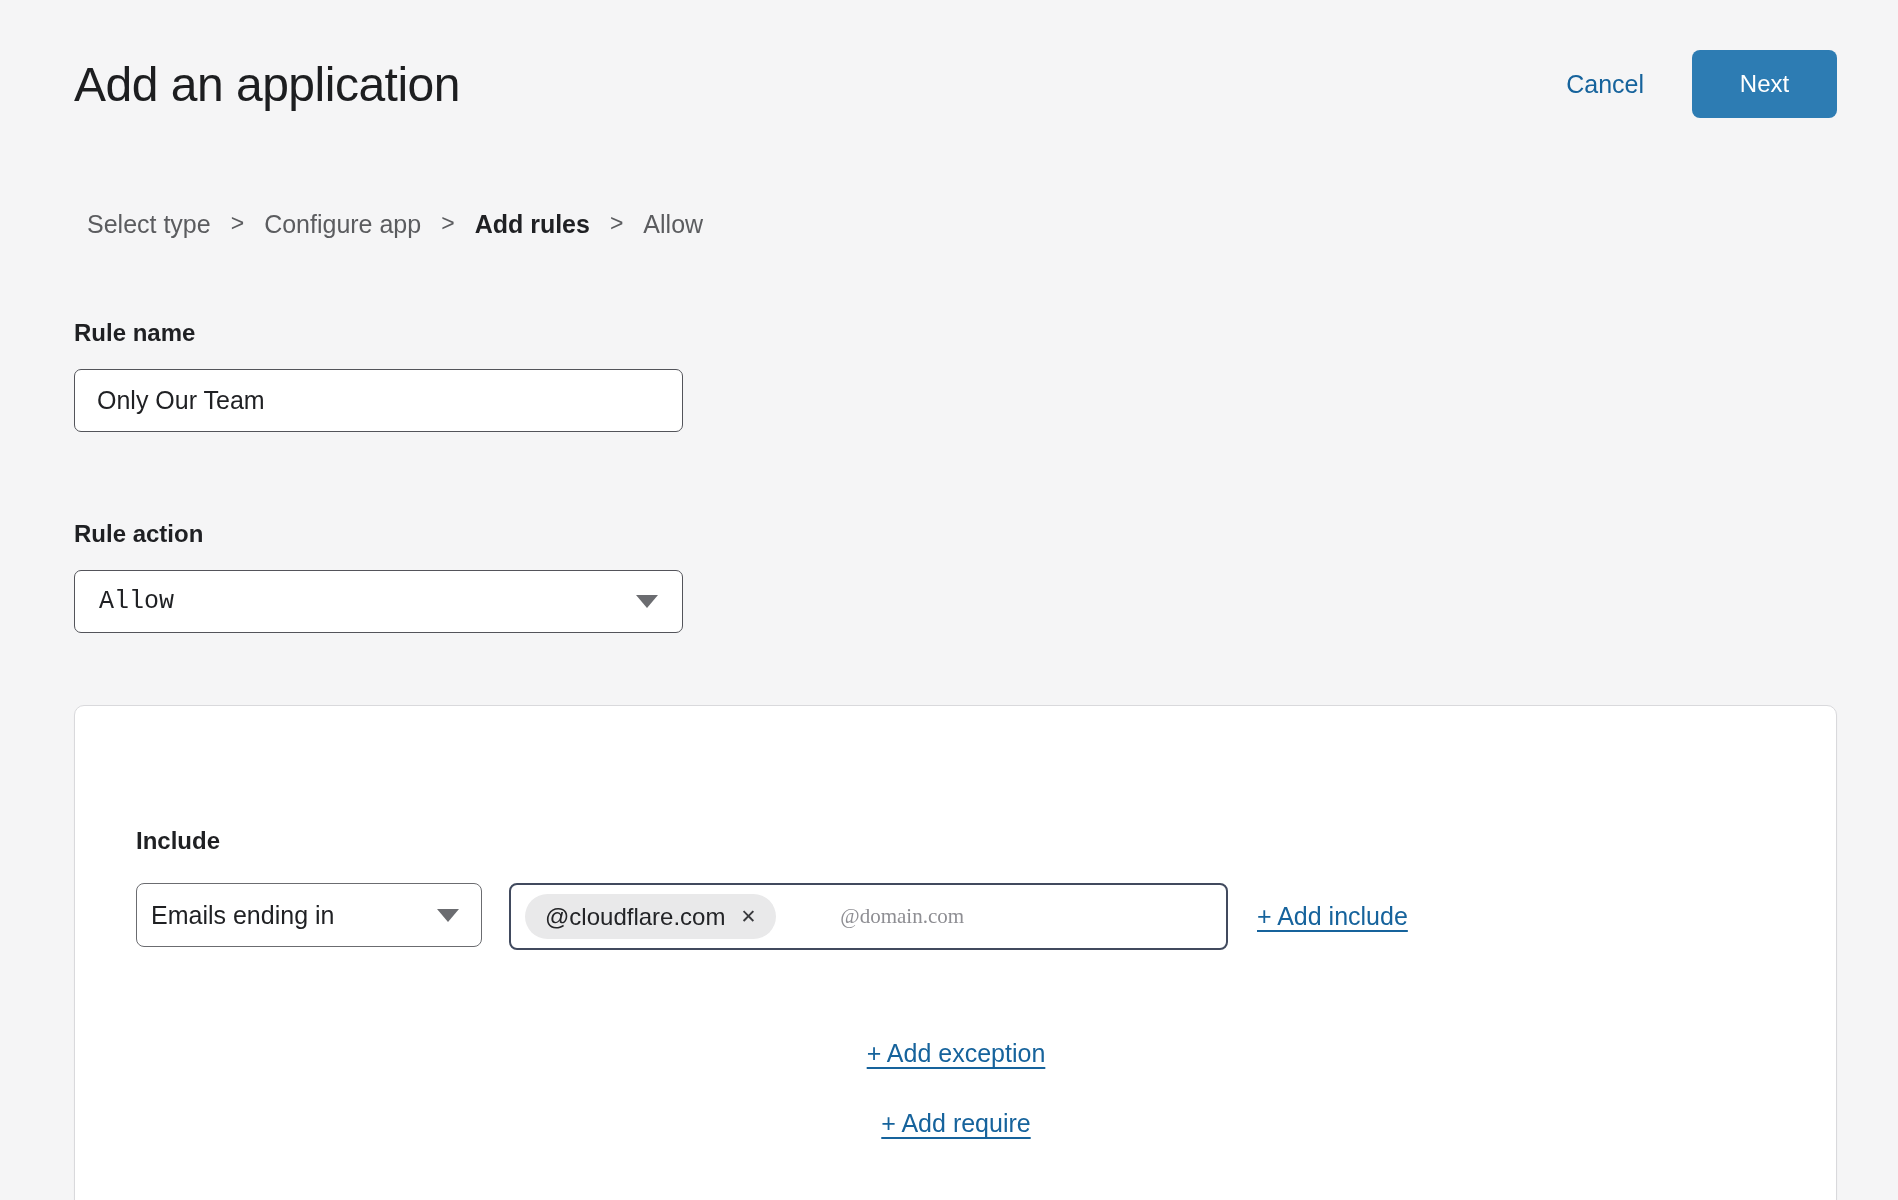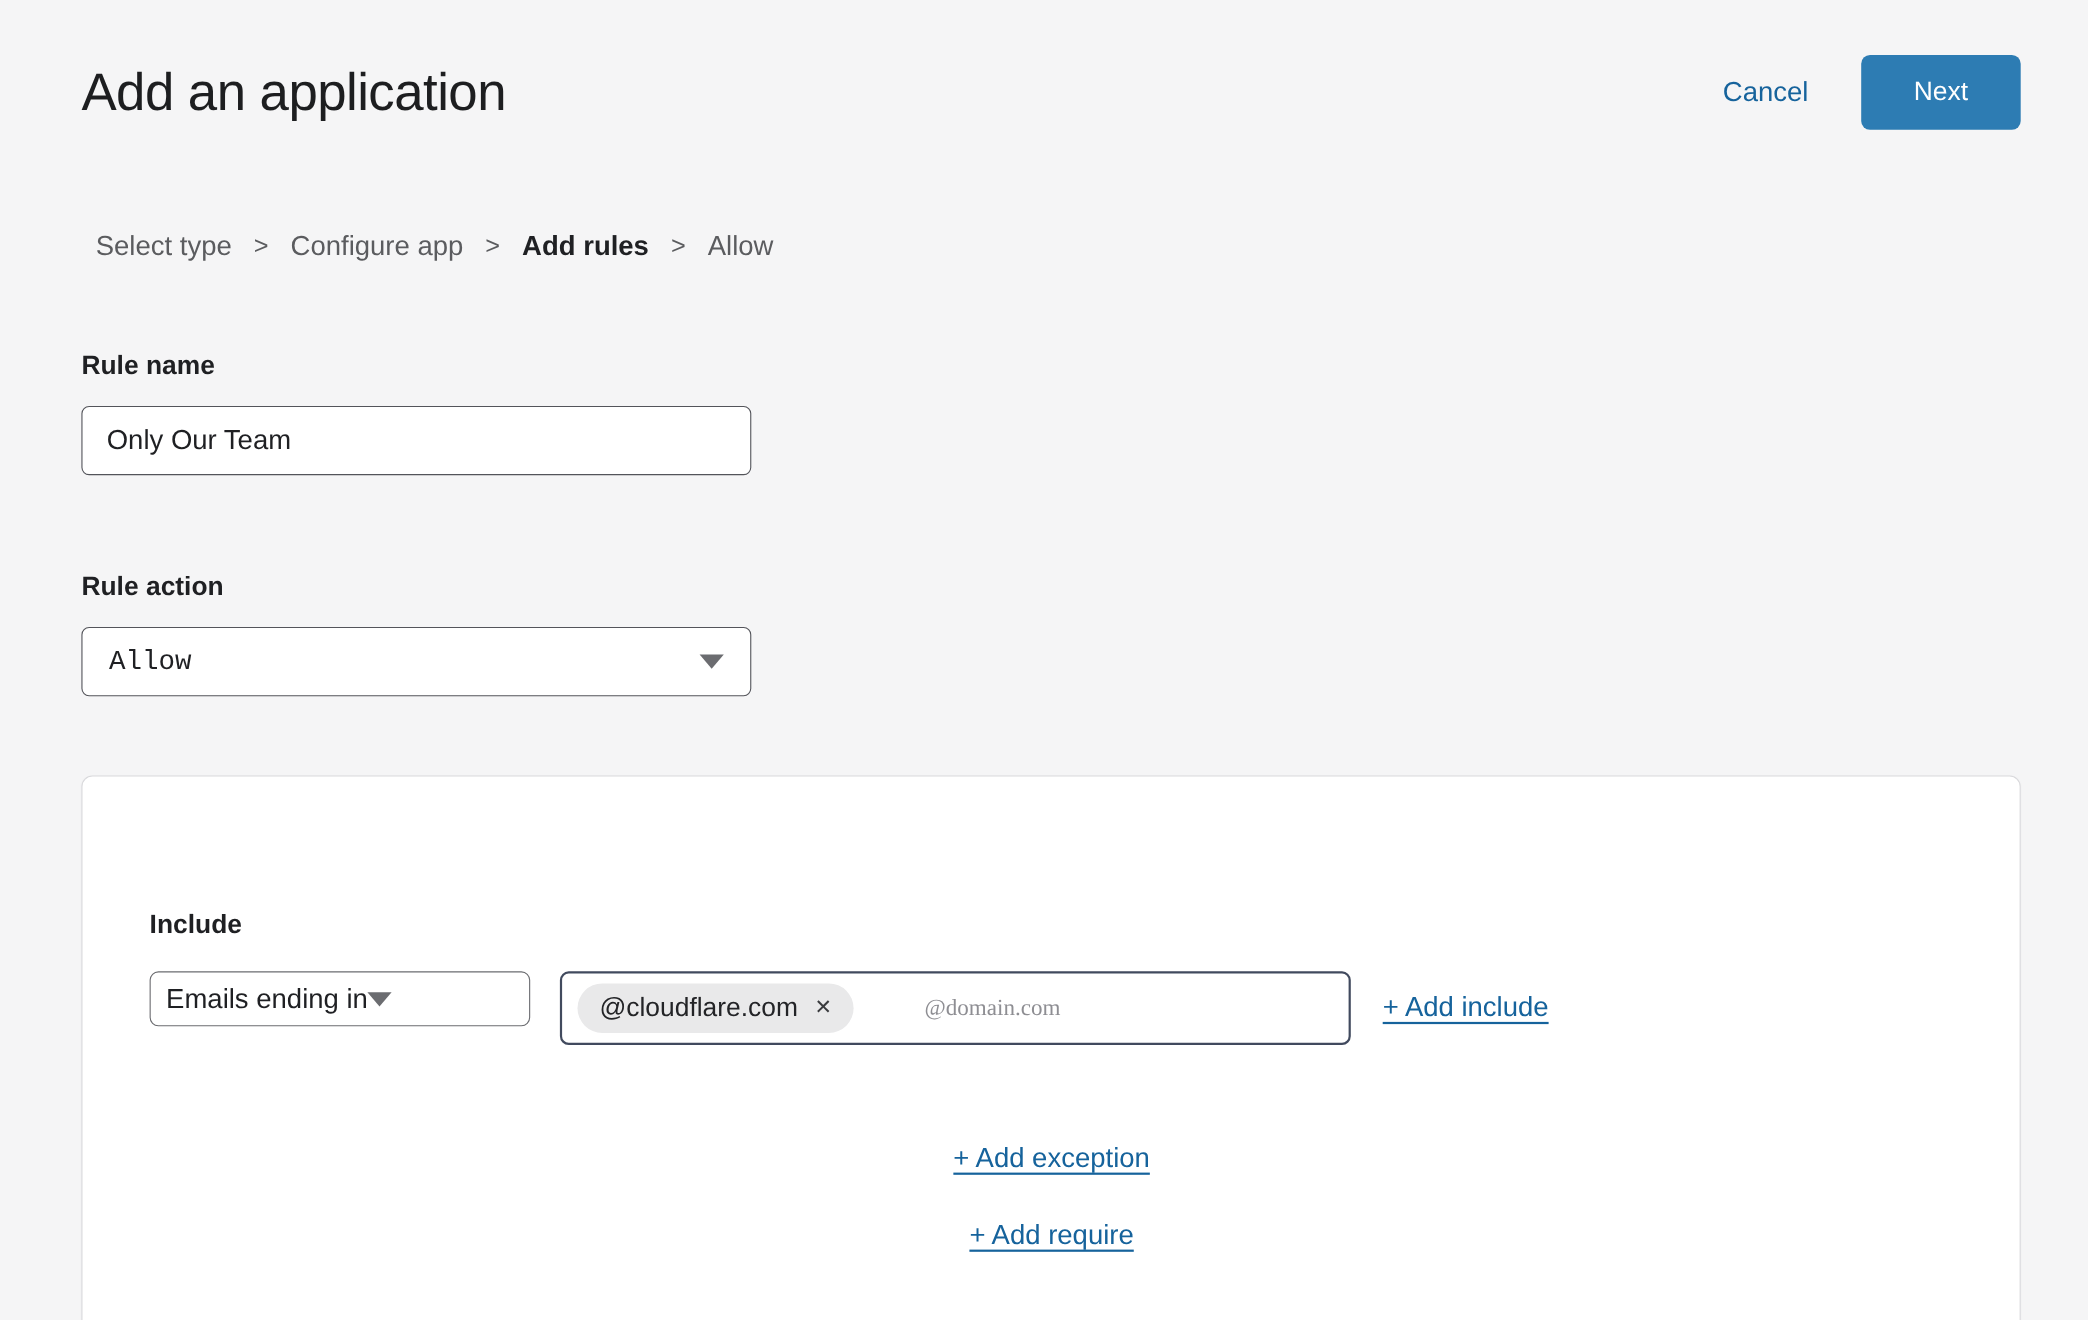--- a/index.html
+++ b/index.html
@@ -122,29 +122,30 @@
   }
   .include-label { margin-top: 52px; }
 
   .include-row {
     margin-top: 28px;
     display: flex;
     align-items: stretch;
   }
   .include-selector {
     width: 346px;
-    height: 50px;
+    height: 64px;
     border: 1px solid #6b6c70;
     border-radius: 8px;
     background: #ffffff;
     font-size: 25px;
     color: #1f2023;
     padding: 0 22px 0 14px;
     display: flex;
     align-items: center;
+    justify-content: space-between;
     cursor: pointer;
   }
   .tag-input {
     margin-left: 27px;
     width: 719px;
     height: 67px;
     border: 2px solid #414a5e;
     border-radius: 8px;
     background: #ffffff;
     display: flex;

